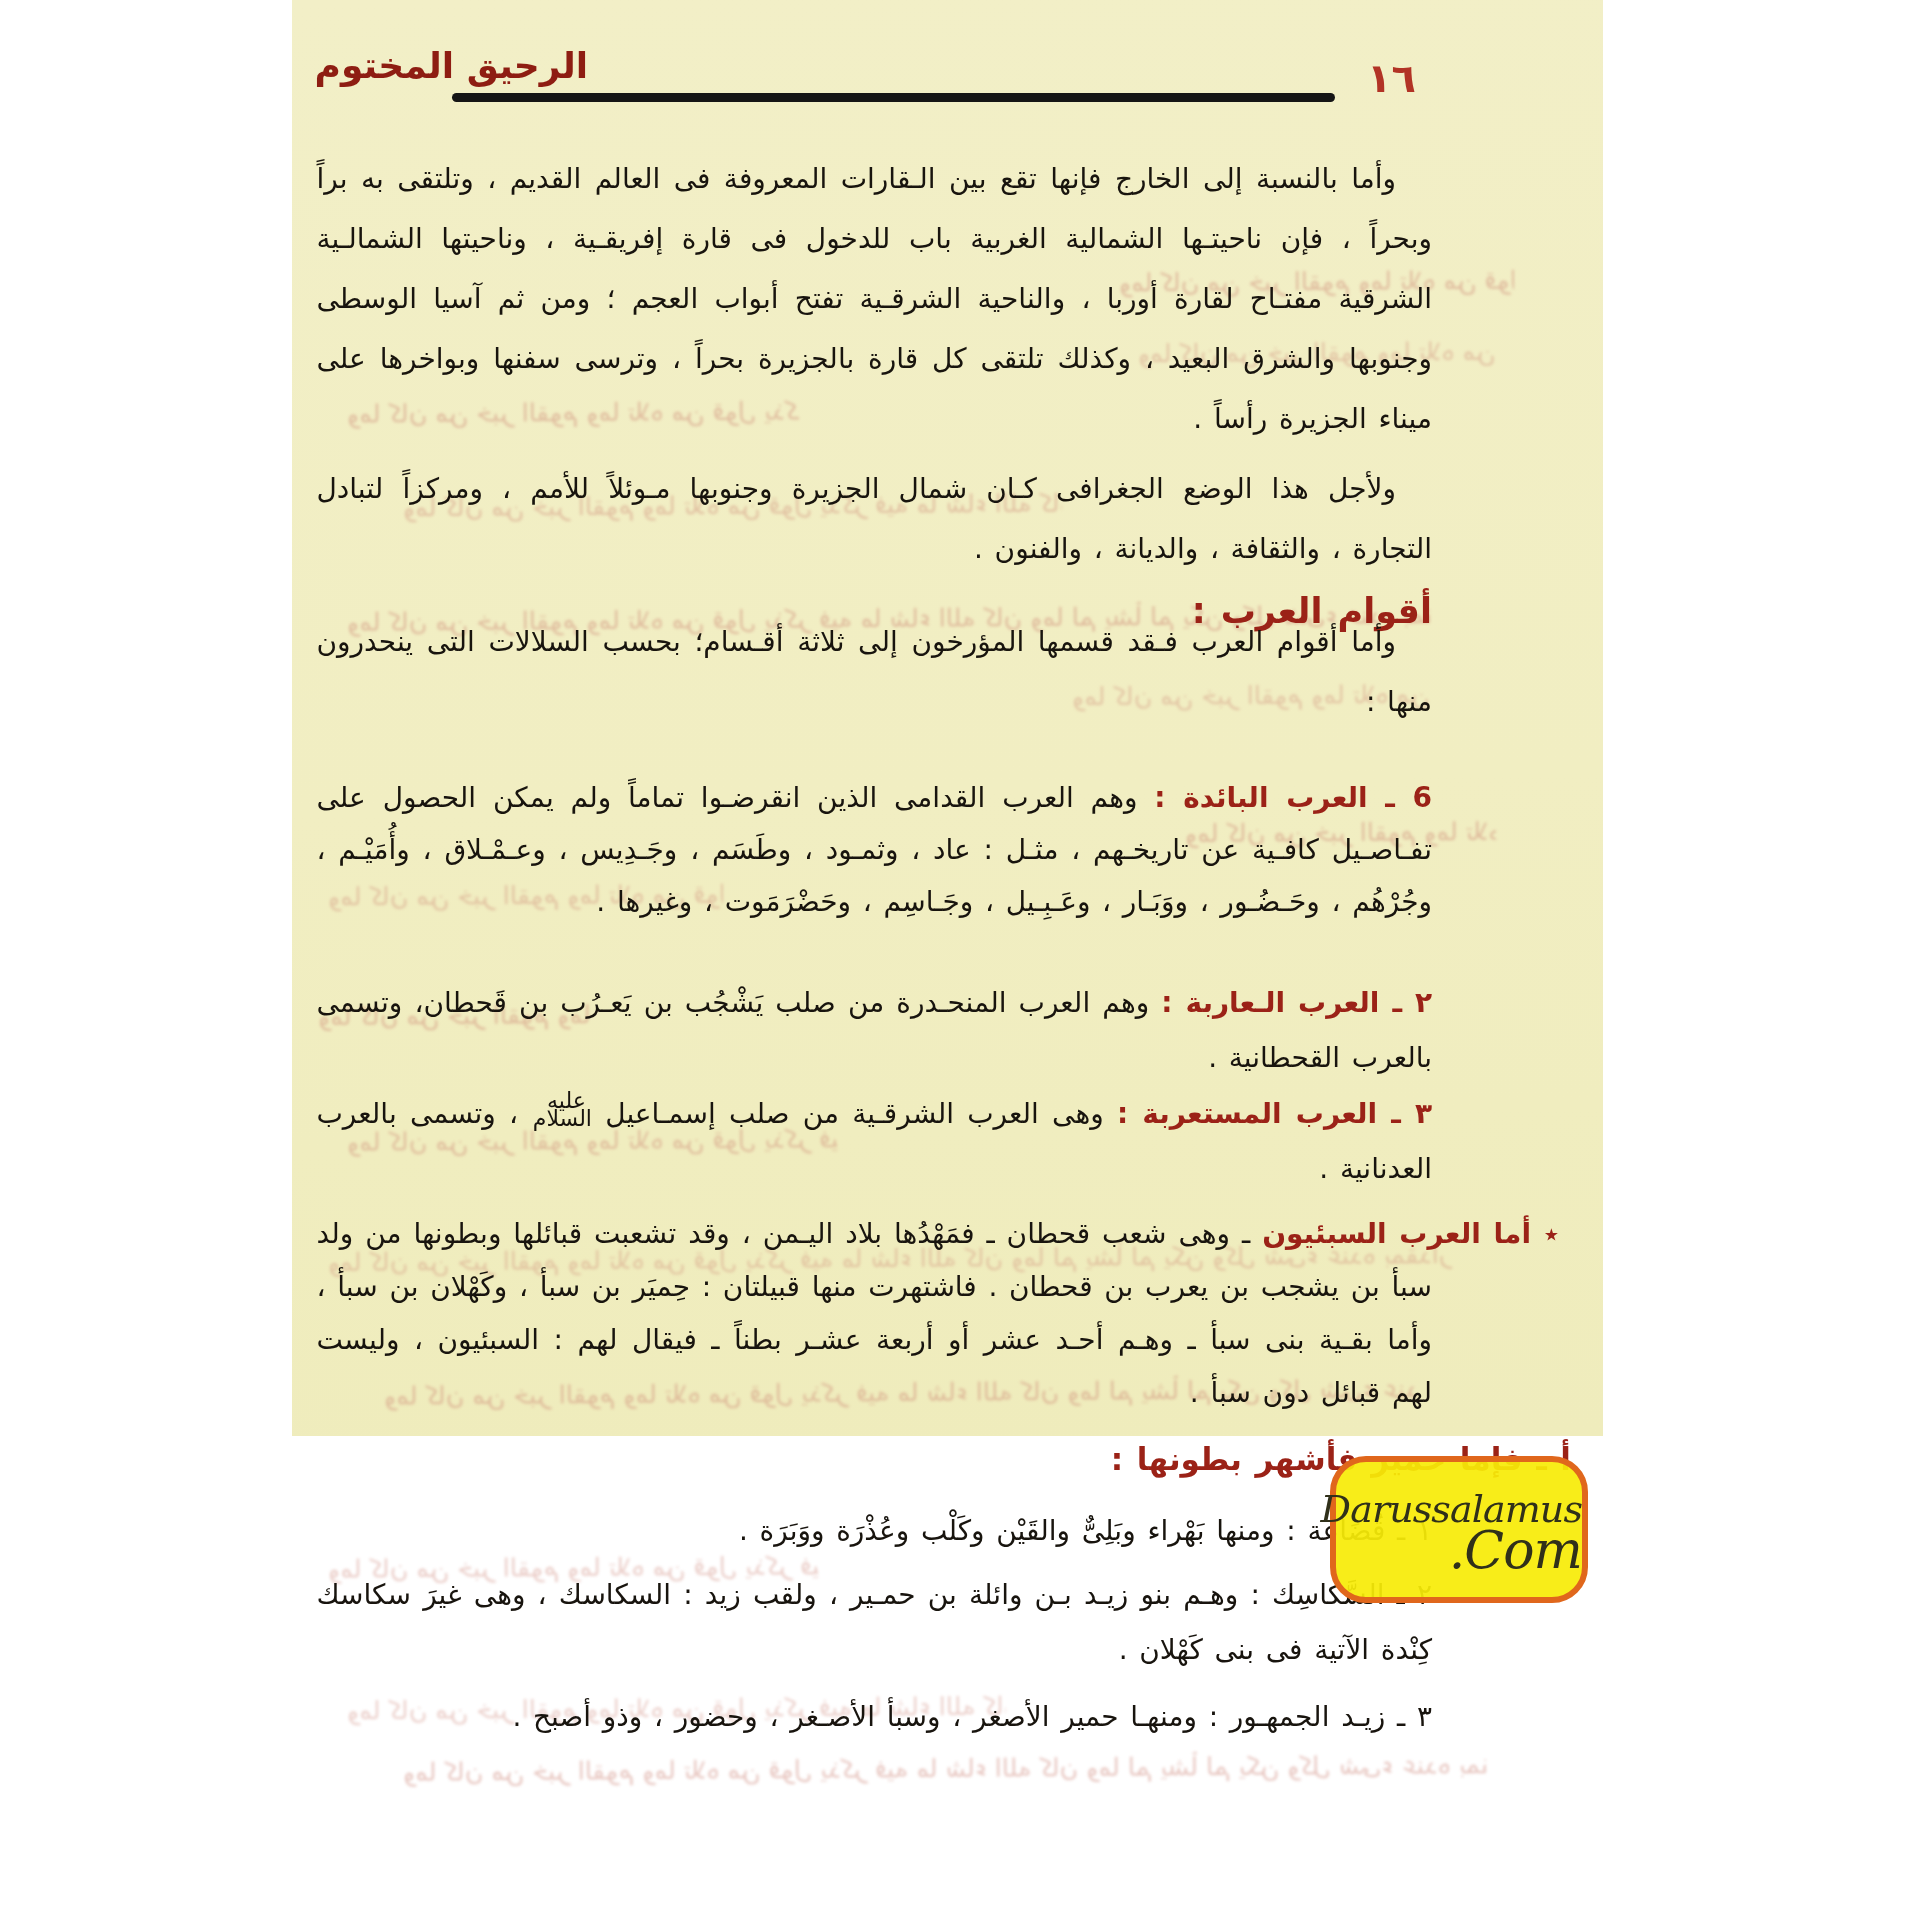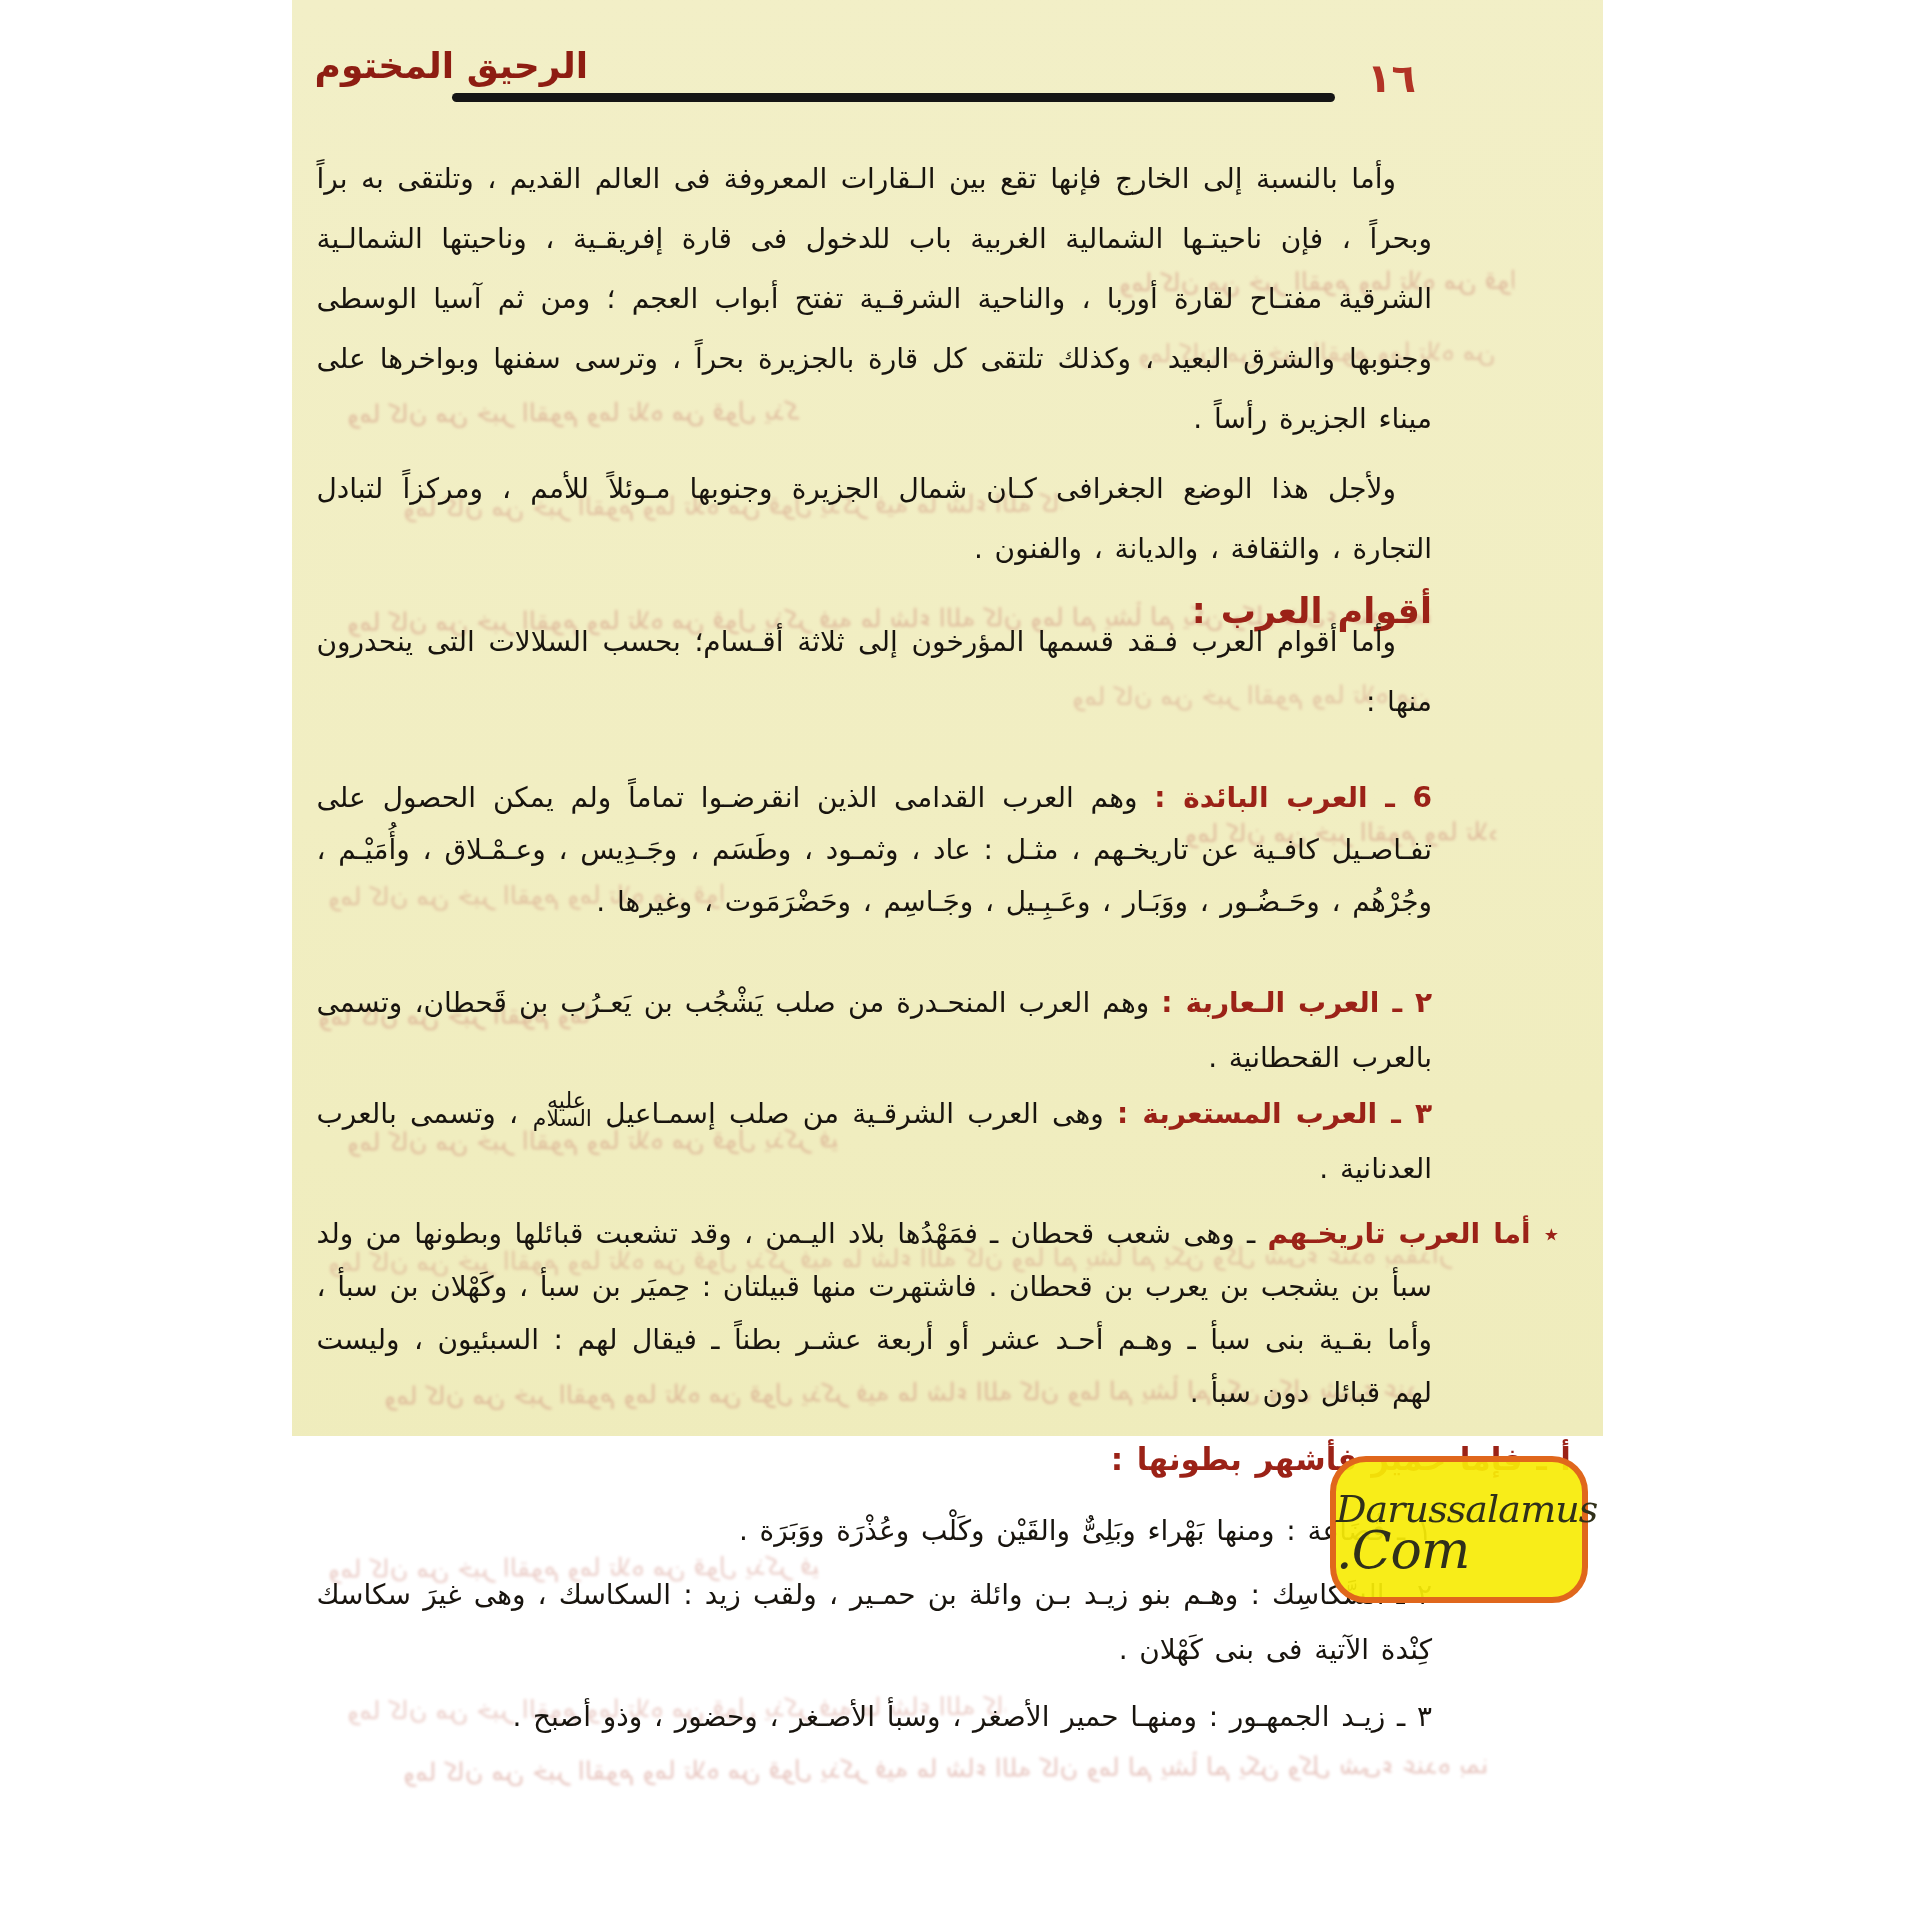--- a/index.html
+++ b/index.html
@@ -45,21 +45,21 @@
 
   
   .bleed{position:absolute;direction:rtl;color:#c8796b;transform:scaleX(-1) rotate(.4deg);
          filter:blur(1.5px);opacity:.42;font-size:25.4px;white-space:nowrap;overflow:hidden;
          z-index:1;pointer-events:none;}
 
   
   .sticker{position:absolute;left:1038px;top:1456px;width:258px;height:147px;
            box-sizing:border-box;border:6.6px solid #e0671c;border-radius:36px;
            background:rgba(248,236,8,0.93);display:flex;flex-direction:column;
-           align-items:flex-start;justify-content:center;z-index:5;
+           align-items:flex-end;justify-content:center;z-index:5;
            font-family:"DejaVu Serif", serif;font-style:italic;color:#30301a;}
   .sticker .l1{font-size:38px;line-height:41px;letter-spacing:-0.9px;}
   .sticker .l2{font-size:52px;line-height:41px;letter-spacing:-0.9px;}
 </style>
 </head>
 <body>
 
 <div class="canvas">
   <div class="page">
 
@@ -90,21 +90,21 @@
     <h2 class="block red h-aqwam">أقوام العرب :</h2>
 
     <p class="block indent t-intro">وأما أقوام العرب فـقد قسمها المؤرخون إلى ثلاثة أقـسام؛ بحسب السلالات التى ينحدرون منها :</p>
 
     <p class="block lh55 t-i1"><span class="red">6 ـ العرب البائدة :</span> <span>وهم العرب القدامى الذين انقرضـوا تماماً ولم يمكن الحصول على تفـاصـيل كافـية عن تاريخـهم ، مثـل : عاد ، وثمـود ، وطَسَم ، وجَـدِيس ، وعـمْـلاق ، وأُمَيْـم ، وجُرْهُم ، وحَـضُـور ، ووَبَـار ، وعَـبِـيل ، وجَـاسِم ، وحَضْرَمَوت ، وغيرها .</span></p>
 
     <p class="block lh58 t-i2"><span class="red">٢ ـ العرب الـعاربة :</span> <span>وهم العرب المنحـدرة من صلب يَشْجُب بن يَعـرُب بن قَحطان، وتسمى بالعرب القحطانية .</span></p>
 
     <p class="block lh58 t-i3"><span class="red">٣ ـ العرب المستعربة :</span> <span>وهى العرب الشرقـية من صلب إسمـاعيل</span> <span class="salutation">عليه السلام</span><span>، وتسمى بالعرب العدنانية .</span></p>
 
-    <p class="block lh56 outdent t-ariba"><span class="red">٭ أما العرب تاريخـهم</span> <span>ـ وهى شعب قحطان ـ فمَهْدُها بلاد اليـمن ، وقد تشعبت قبائلها وبطونها من ولد سبأ بن يشجب بن يعرب بن قحطان . فاشتهرت منها قبيلتان : حِميَر بن سبأ ، وكَهْلان بن سبأ ، وأما بقـية بنى سبأ ـ وهـم أحـد عشر أو أربعة عشـر بطناً ـ فيقال لهم : السبئيون ، وليست لهم قبائل دون سبأ .</span></p>
+    <p class="block lh56 outdent t-ariba"><span class="red">٭ أما العرب السبئيون</span> <span>ـ وهى شعب قحطان ـ فمَهْدُها بلاد اليـمن ، وقد تشعبت قبائلها وبطونها من ولد سبأ بن يشجب بن يعرب بن قحطان . فاشتهرت منها قبيلتان : حِميَر بن سبأ ، وكَهْلان بن سبأ ، وأما بقـية بنى سبأ ـ وهـم أحـد عشر أو أربعة عشـر بطناً ـ فيقال لهم : السبئيون ، وليست لهم قبائل دون سبأ .</span></p>
 
     <h3 class="block red h-himyar">أ ـ فإما حمير فأشهر بطونها :</h3>
 
     <p class="block lh58 t-s1"><span>١ ـ</span> <span>قُضَاعة : ومنها بَهْراء وبَلِىٌّ والقَيْن وكَلْب وعُذْرَة ووَبَرَة .</span></p>
 
     <p class="block lh58 t-s2"><span>٢ ـ</span> <span>السَّكاسِك : وهـم بنو زيـد بـن وائلة بن حمـير ، ولقب زيد : السكاسك ، وهى غيرَ سكاسك كِنْدة الآتية فى بنى كَهْلان .</span></p>
 
     <p class="block lh58 t-s3"><span>٣ ـ</span> <span>زيـد الجمهـور : ومنهـا حمير الأصغر ، وسبأ الأصـغر ، وحضور ، وذو أصبح .</span></p>
 
     <div class="sticker">

